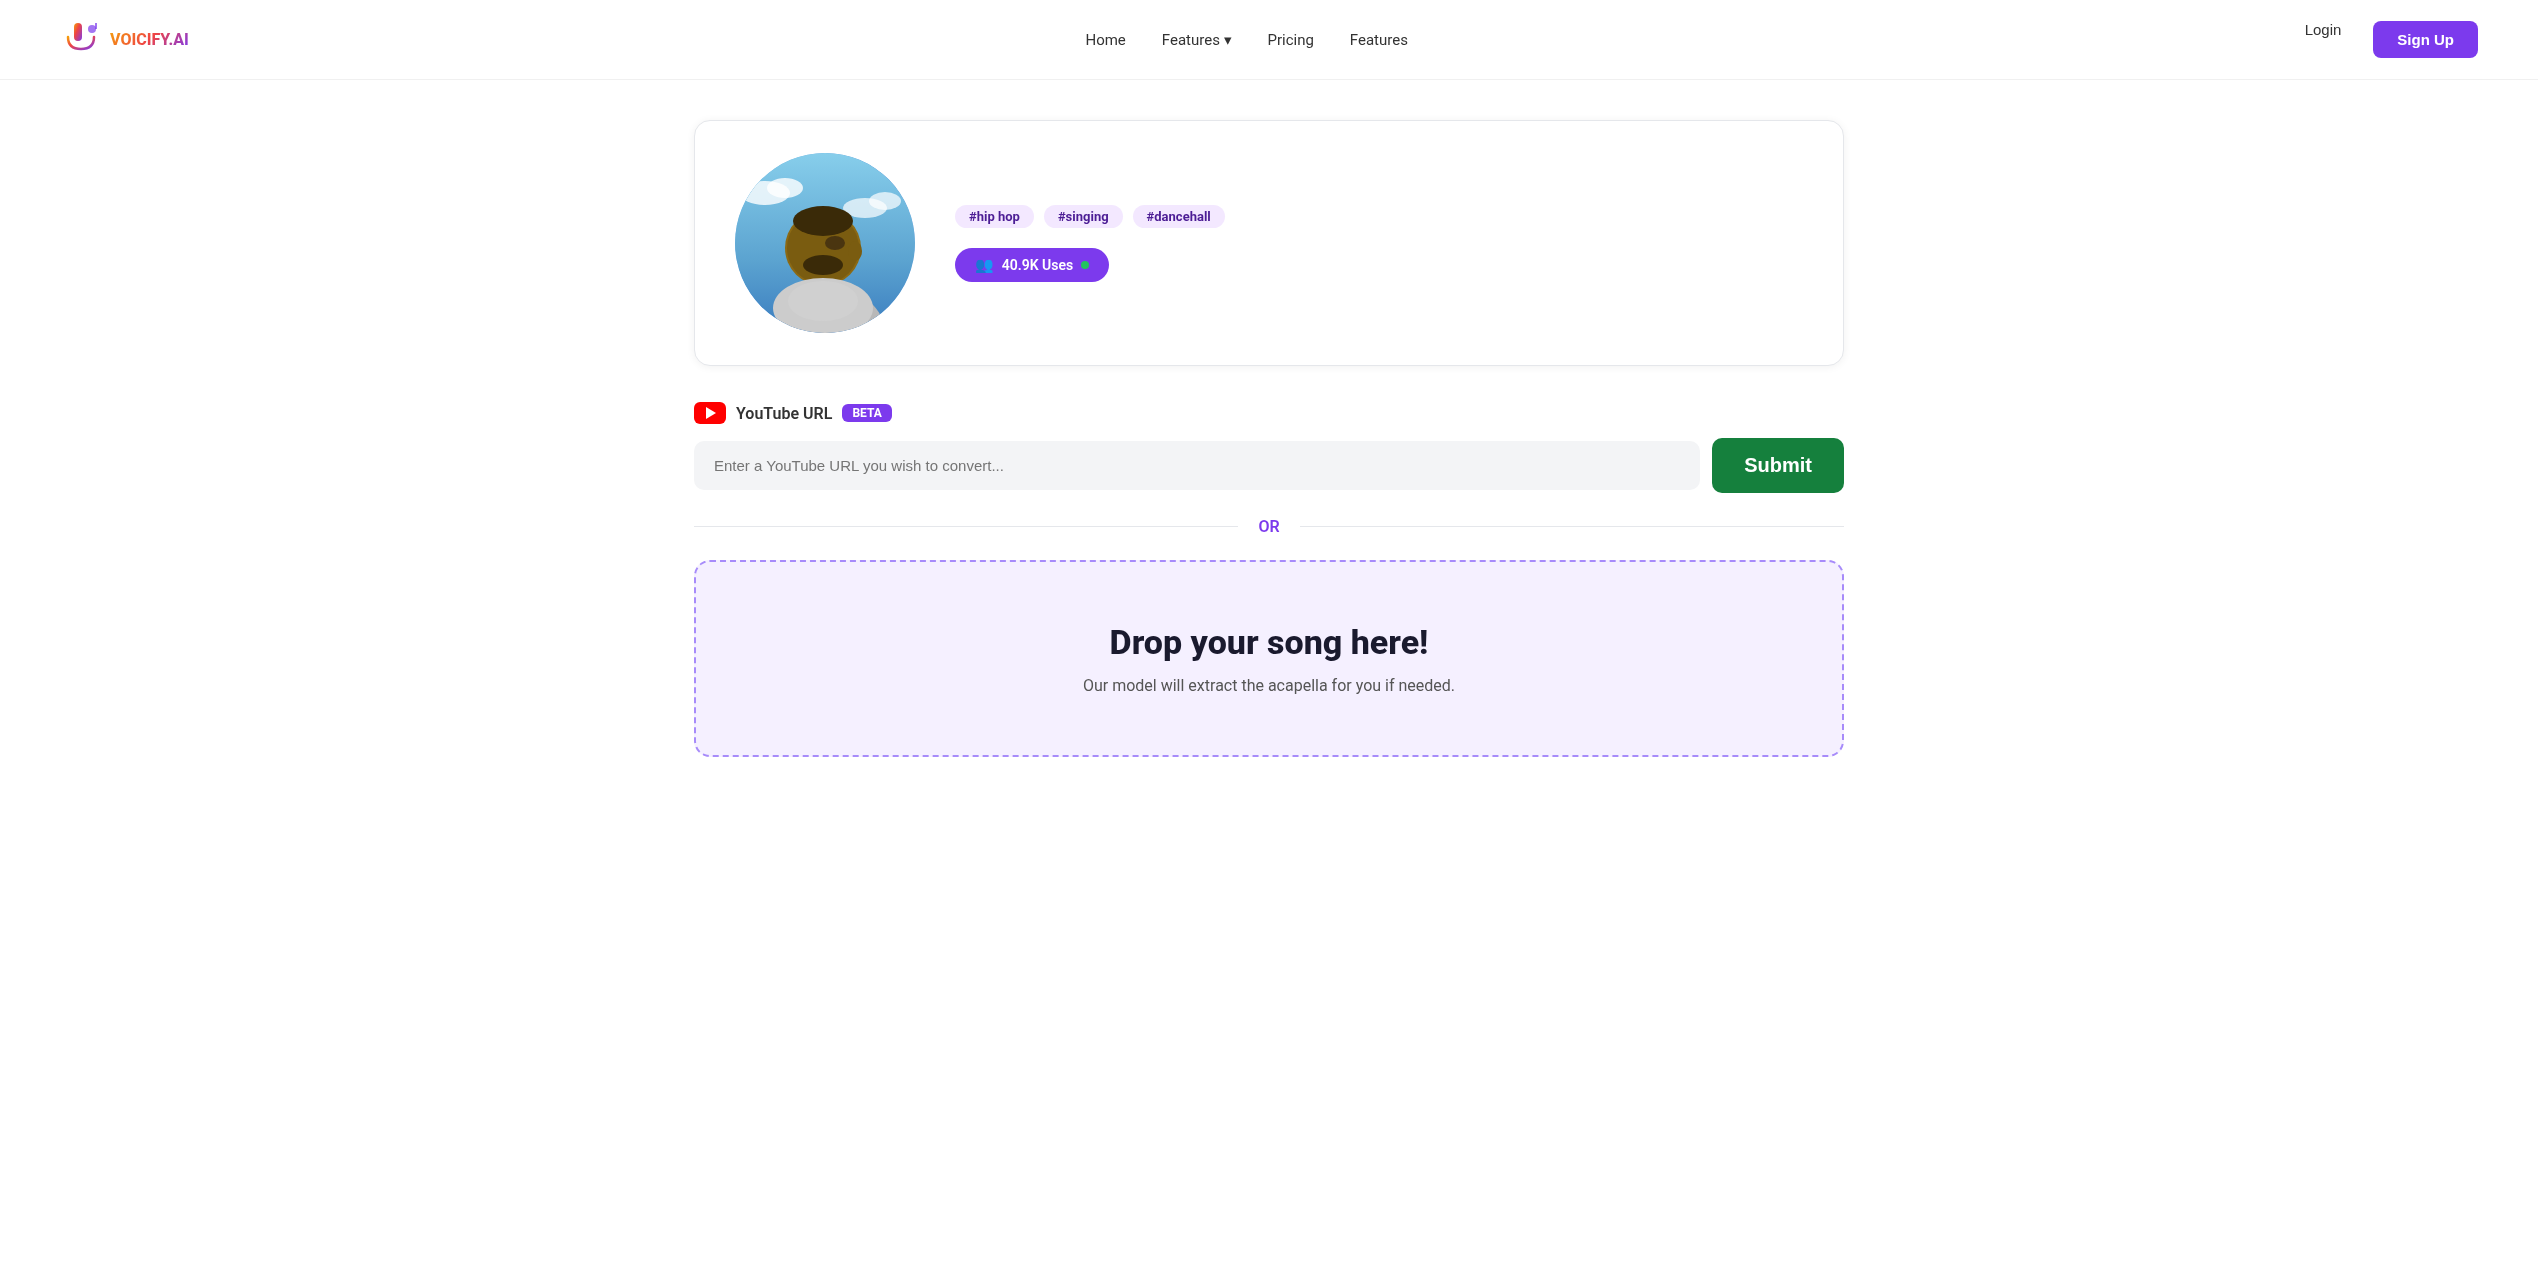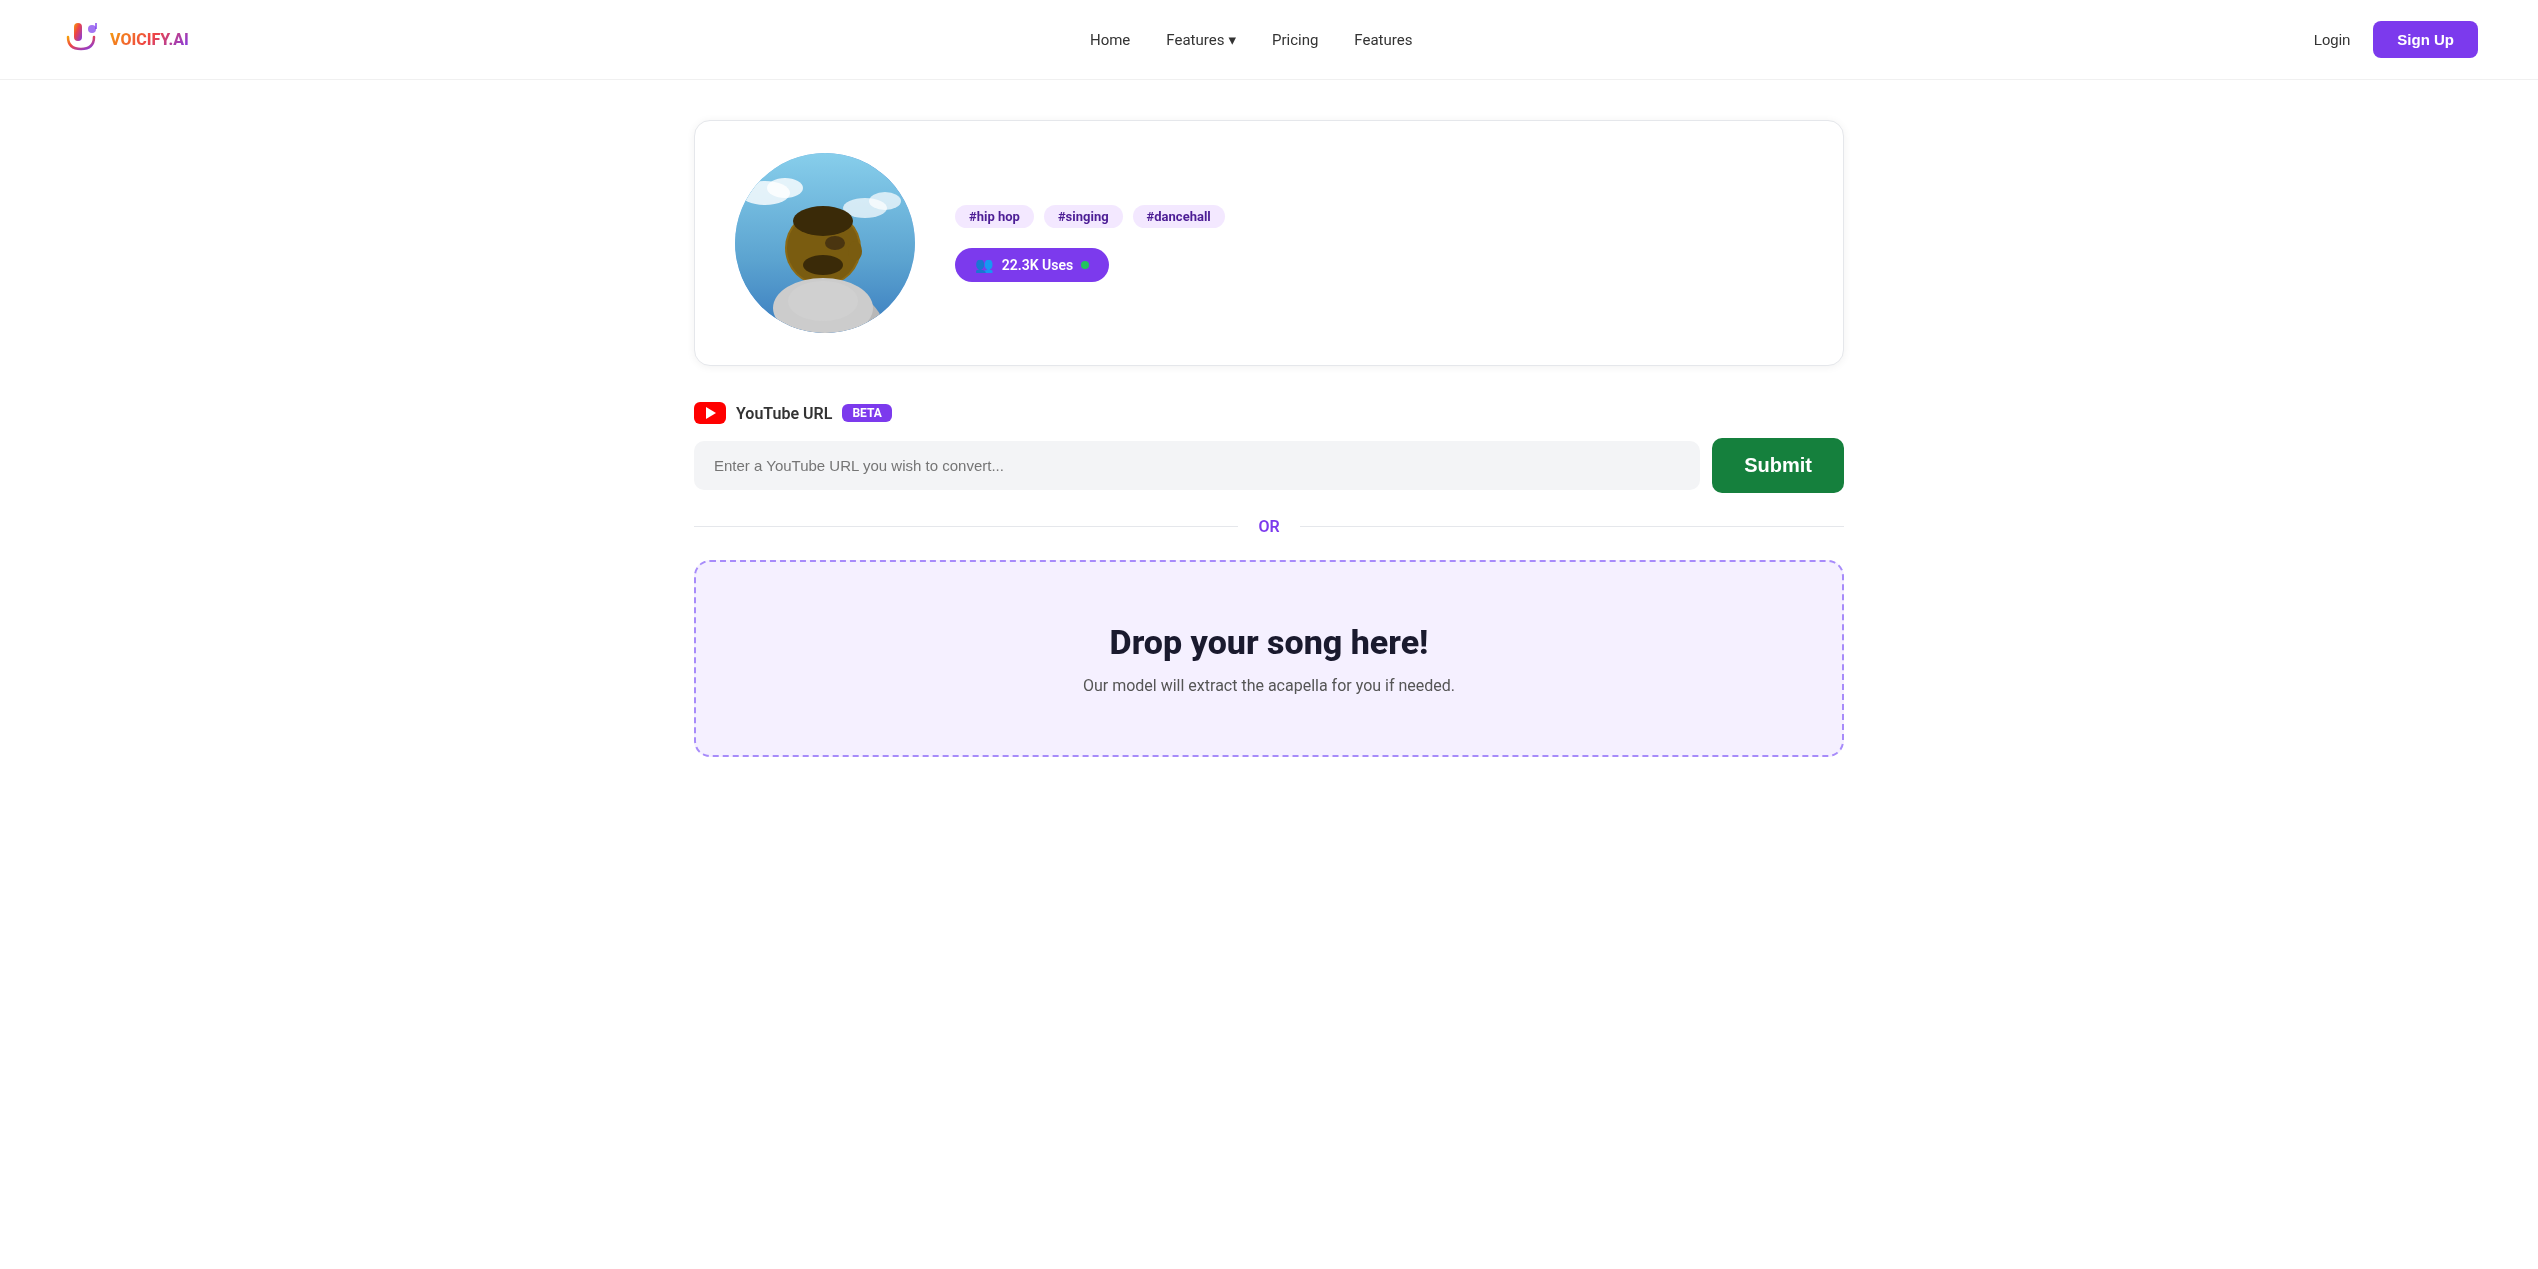--- a/index.html
+++ b/index.html
@@ -41,22 +41,22 @@
       font-size: 15px;
       color: #333;
       text-decoration: none;
       cursor: pointer;
       display: flex;
       align-items: center;
       gap: 4px;
     }
     .navbar-actions {
       display: flex;
-      align-items: center;
-      gap: 23px;
+      align-items: flex-start;
+      gap: 32px;
     }
     .login-btn {
       font-size: 15px;
       color: #333;
       cursor: pointer;
       background: none;
       border: none;
     }
     .signup-btn {
       background: #7c3aed;
@@ -355,21 +355,21 @@
     </div>
 
     <div class="model-info">
       <div class="model-tags">
         <span class="tag">#hip hop</span>
         <span class="tag">#singing</span>
         <span class="tag">#dancehall</span>
       </div>
       <div class="uses-badge">
         <span class="uses-icon">👥</span>
-        <span>22.3K Uses</span>
+        <span>40.9K Uses</span>
         <span class="dot"></span>
       </div>
     </div>
   </div>
 
   <div class="youtube-section">
     <div class="youtube-label">
       <div class="yt-icon">
         <div class="yt-play"></div>
       </div>

